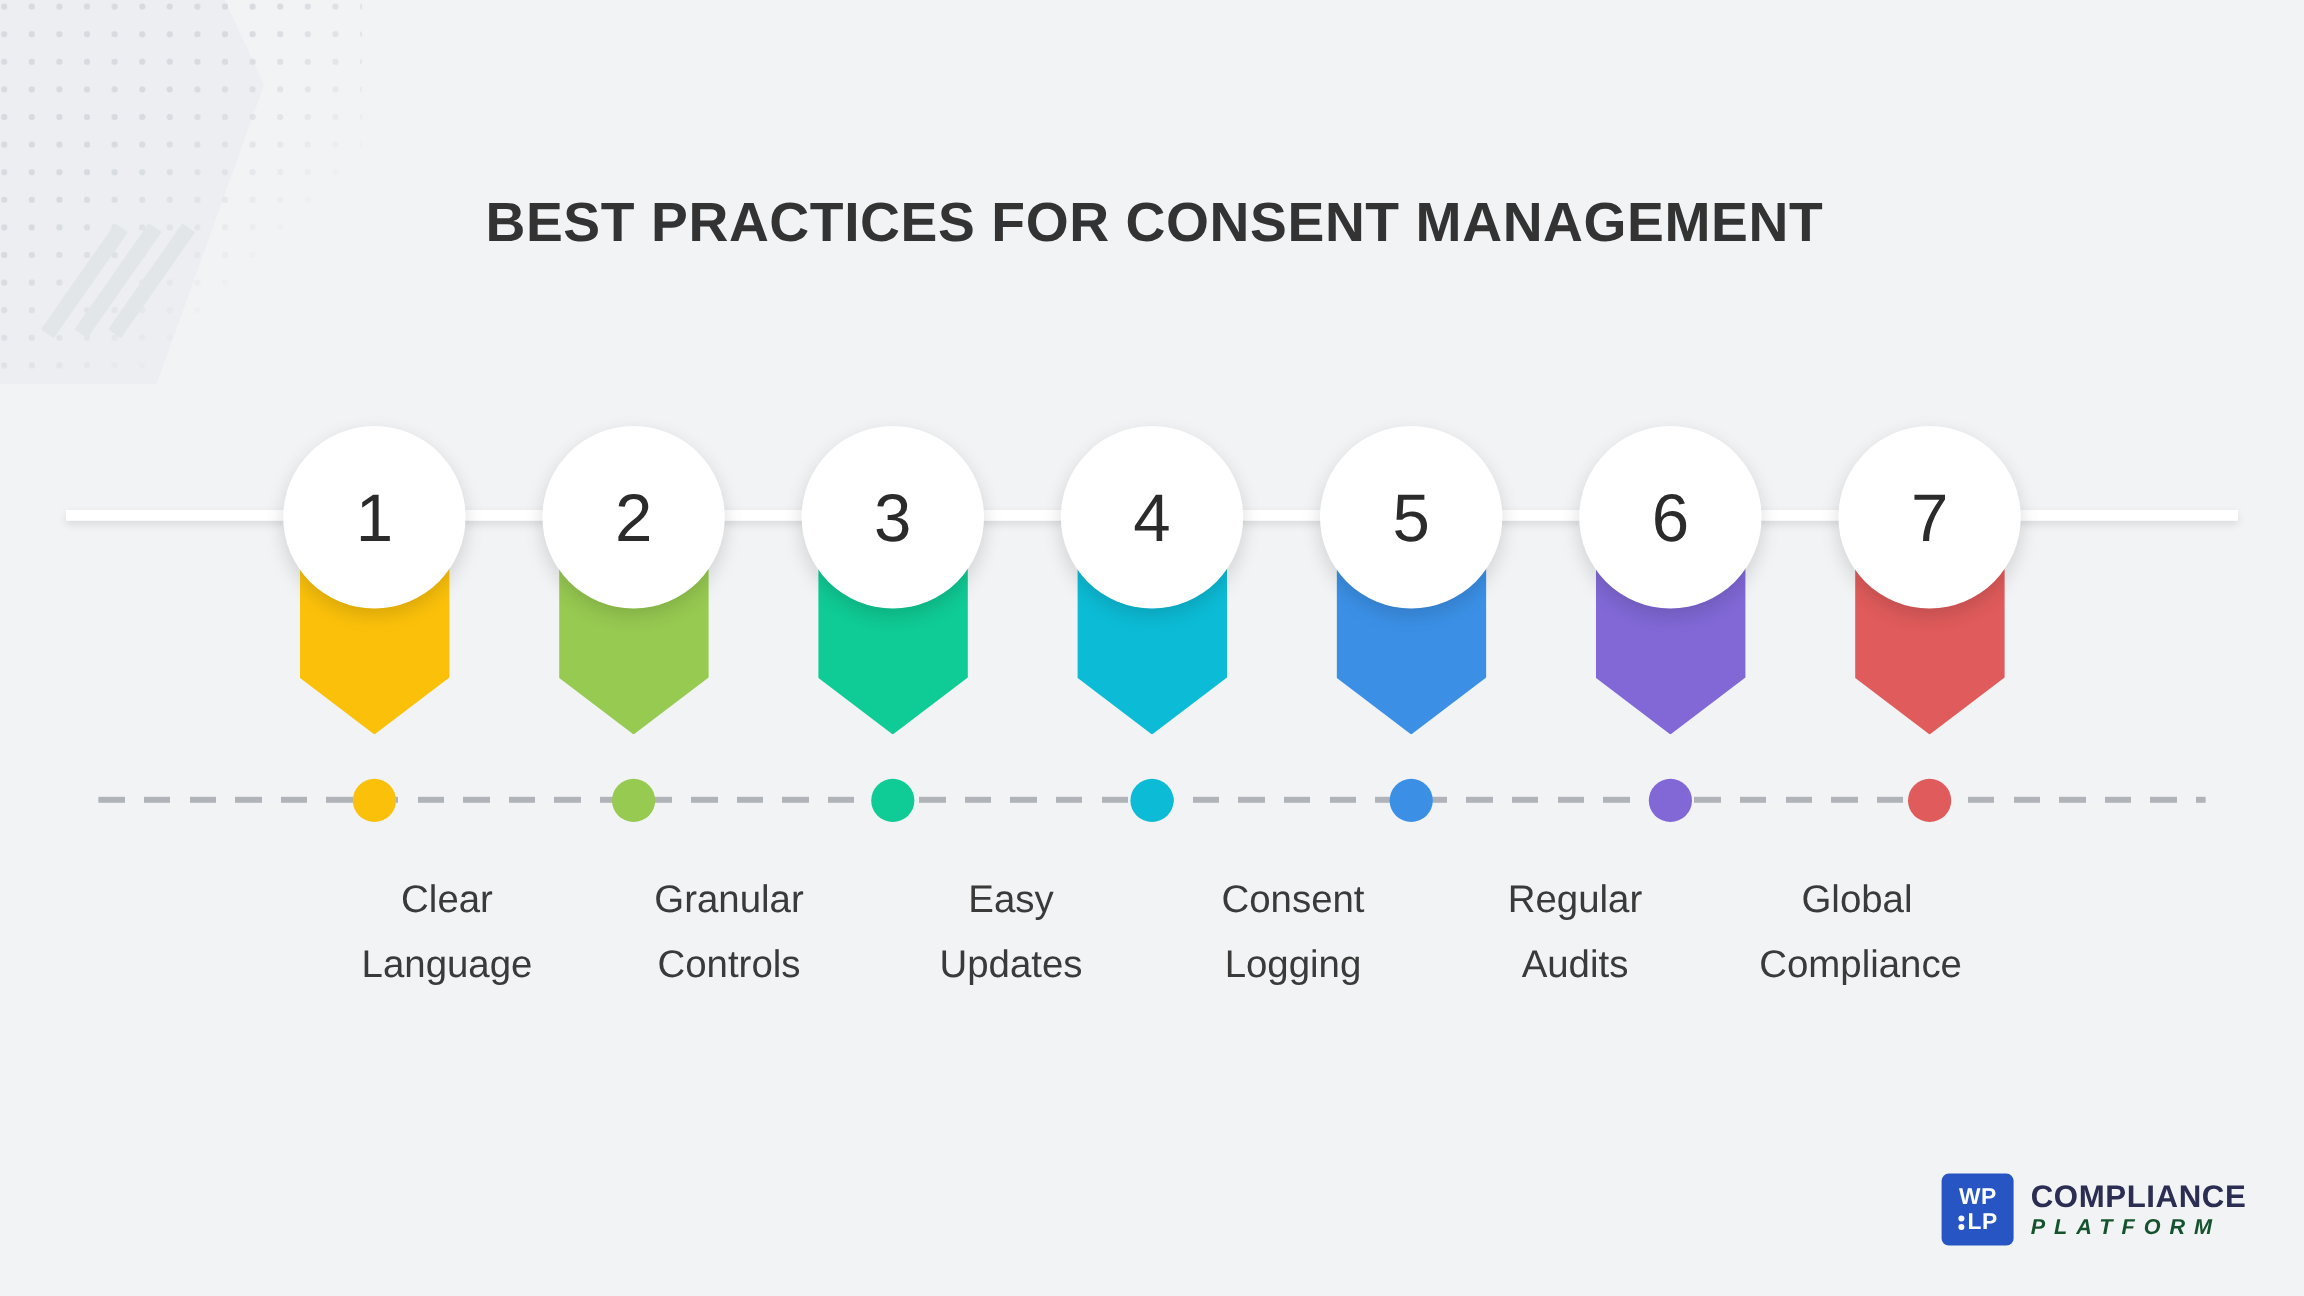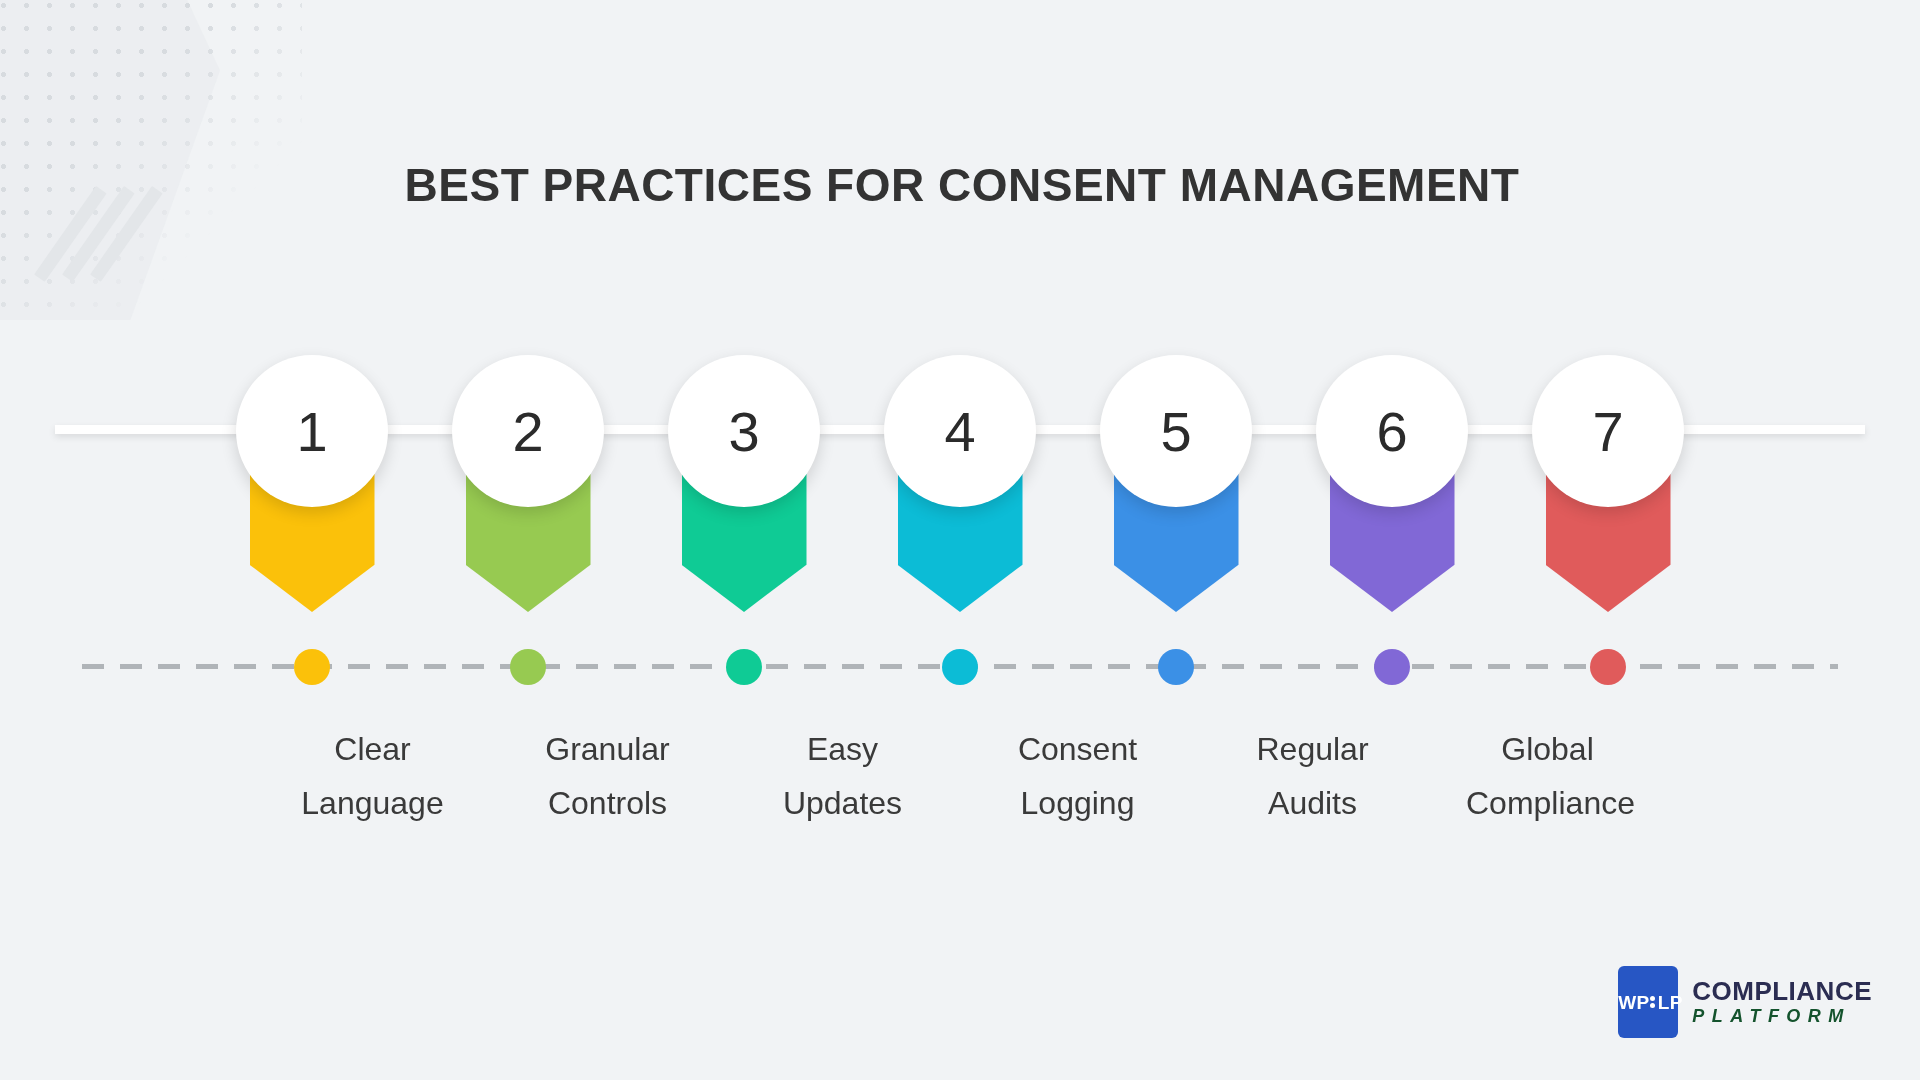--- a/index.html
+++ b/index.html
@@ -106,23 +106,23 @@
     font-size:32px; line-height:54px; color:#3a3a3a;
     white-space:pre-line;
   }
 
   
   .logo {
     position:absolute; right:48px; bottom:42px;
     display:flex; align-items:center; gap:14px;
   }
   .logo-mark {
-    width:60px; height:72px; border-radius:6px;
+    width:60px; height:60px; border-radius:6px;
     background:#2756c4;
-    display:flex; flex-direction:row; align-items:center; justify-content:flex-start;
+    display:flex; flex-direction:column; align-items:center; justify-content:center;
     color:#ffffff; font-weight:bold; font-size:19px; line-height:21px;
     letter-spacing:.4px;
   }
   .logo-mark .r2 { display:flex; align-items:center; gap:3px; }
   .logo-mark .dots { display:flex; flex-direction:column; gap:2px; }
   .logo-mark .dots b { display:block; width:5px; height:5px; border-radius:50%; background:#fff; }
   .logo-text { display:flex; flex-direction:column; }
   .logo-top { font-size:26px; font-weight:bold; color:#2b2d52; letter-spacing:.5px; line-height:28px; }
   .logo-bottom { font-size:18px; font-weight:bold; color:#14532d; letter-spacing:7.5px; line-height:22px;font-style:italic; }
 </style>

